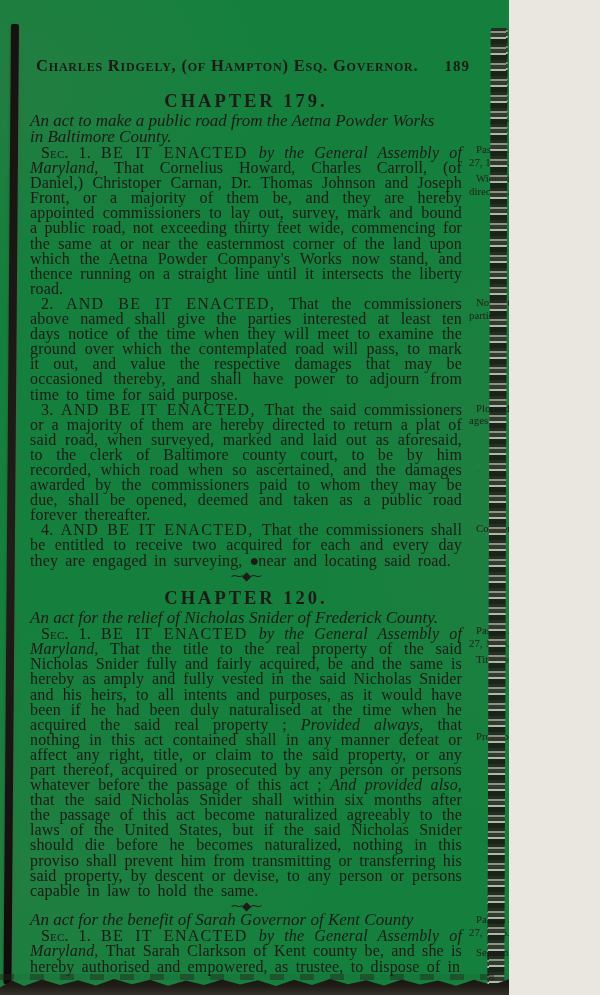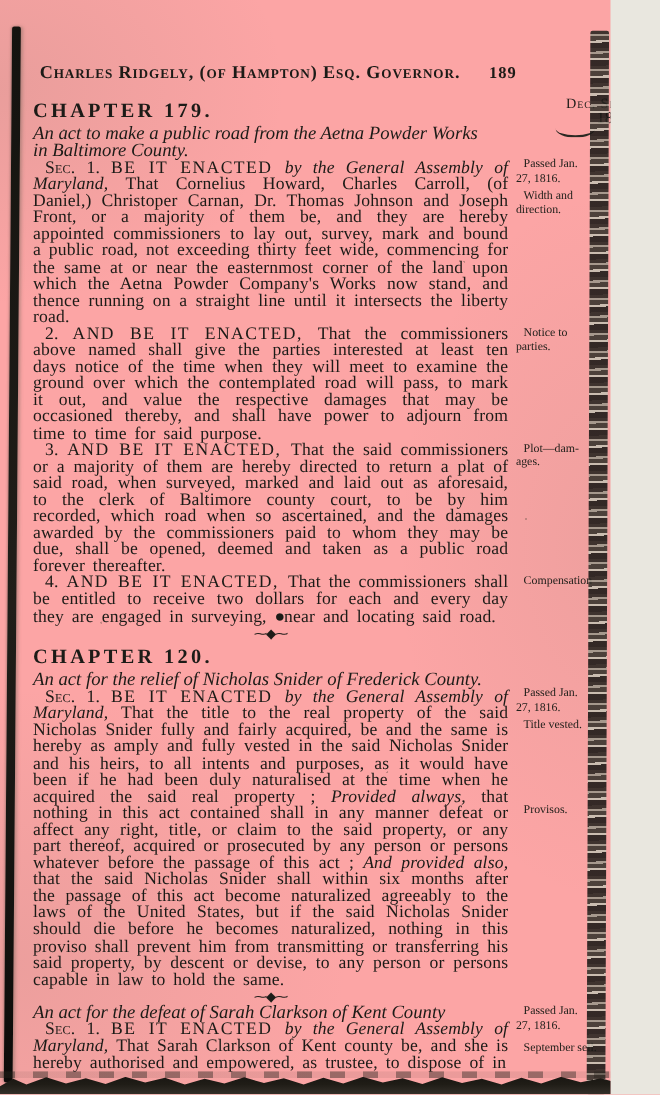--- a/index.html
+++ b/index.html
@@ -2,22 +2,22 @@
 <html><head>
 <meta charset="utf-8">
 <style>
   html, body { margin: 0; padding: 0; }
   body {
     width: 600px; height: 995px; overflow: hidden;
     background: #e9e7df;
     font-family: "Liberation Serif", "DejaVu Serif", serif;
   }
   .page {
-    position: relative; width: 555px; height: 995px;
-    background: #fca5a5; color: #1c1b17; overflow: hidden;
+    position: relative; width: 509px; height: 995px;
+    background: #15803d; color: #1c1b17; overflow: hidden;
   }
   
   .page::before {
     content: ""; position: absolute; inset: 0; z-index: 0; pointer-events: none;
     background:
       radial-gradient(420px 320px at 0% 8%, rgba(118,112,96,.14), transparent 62%),
       radial-gradient(520px 420px at 1% 88%, rgba(118,112,96,.12), transparent 60%),
       radial-gradient(300px 500px at 100% 50%, rgba(118,112,96,.10), transparent 65%);
   }
   
@@ -45,21 +45,21 @@
     font-variant: small-caps; font-weight: 700; font-size: 16.5px;
     letter-spacing: .8px; white-space: nowrap;
   }
   .rh-page { font-size: 15px; font-weight: 700; letter-spacing: 1px; }
 
   .row { display: flex; align-items: flex-start; }
   .main { flex: 0 0 432px; width: 432px; }
   .margin { flex: 1 1 auto; padding-left: 7px; min-width: 0; }
 
   .chap-head {
-    text-align: left; font-size: 18.5px; font-weight: 700;
+    text-align: center; font-size: 18.5px; font-weight: 700;
     letter-spacing: 3px; margin: 6px 0 1px 0; line-height: 21px;
   }
   .act-title {
     font-style: italic; font-size: 17px;
     line-height: 15.5px; margin: 0 0 1px 0; white-space: pre-line;
   }
   .body-par {
     text-align: justify; font-size: 16px; line-height: 15.1px;
     margin: 0; text-indent: 11px; letter-spacing: .15px; word-spacing: 3px;
   }
@@ -163,21 +163,21 @@
 
       <div class="row">
         <p class="body-par main"><span>3. </span><span class="seg-en">AND BE IT ENACTED, </span><span>That the said commissioners or a majority of them are hereby directed to return a plat of said road, when surveyed, marked and laid out as aforesaid, to the clerk of Baltimore county court, to be by him recorded, which road when so ascertained, and the damages awarded by the commissioners paid to whom they may be due, shall be opened, deemed and taken as a public road forever thereafter.</span></p>
         <div class="margin">
           <div class="mnote">Plot—dam-
 ages.</div>
         </div>
       </div>
 
       <div class="row">
-        <p class="body-par main"><span>4. </span><span class="seg-en">AND BE IT ENACTED, </span><span>That the commissioners shall be entitled to receive two dollars for each and every day they are engaged in surveying, </span><span class="seg-blot">●</span><span>near and locating said road.</span></p>
+        <p class="body-par main"><span>4. </span><span class="seg-en">AND BE IT ENACTED, </span><span>That the commissioners shall be entitled to receive two acquired for each and every day they are engaged in surveying, </span><span class="seg-blot">●</span><span>near and locating said road.</span></p>
         <div class="margin">
           <div class="mnote">Compensation</div>
         </div>
       </div>
     </section>
 
     <div class="ornament">⁓◆⁓</div>
 
     <section>
       <div class="row">
@@ -197,21 +197,21 @@
           <div class="mnote" style="margin-top:64px">Provisos.</div>
         </div>
       </div>
     </section>
 
     <div class="ornament">⁓◆⁓</div>
 
     <section>
       <div class="row">
         <div class="main">
-          <p class="act-title">An act for the defeat of Sarah Clarkson of Kent County</p>
+          <p class="act-title">An act for the benefit of Sarah Governor of Kent County</p>
         </div>
         <div class="margin"></div>
       </div>
 
       <div class="row">
         <p class="body-par main"><span class="seg-sc">Sec. 1. </span><span class="seg-en">BE IT ENACTED </span><span class="seg-i">by the General Assembly of Maryland, </span><span>That Sarah Clarkson of Kent county be, and she is hereby authorised and empowered, as trustee, to dispose of in</span></p>
         <div class="margin">
           <div class="mnote" style="margin-top:-15px">Passed Jan.
 27, 1816.</div>
           <div class="mnote" style="margin-top:7px">September sell.</div>

